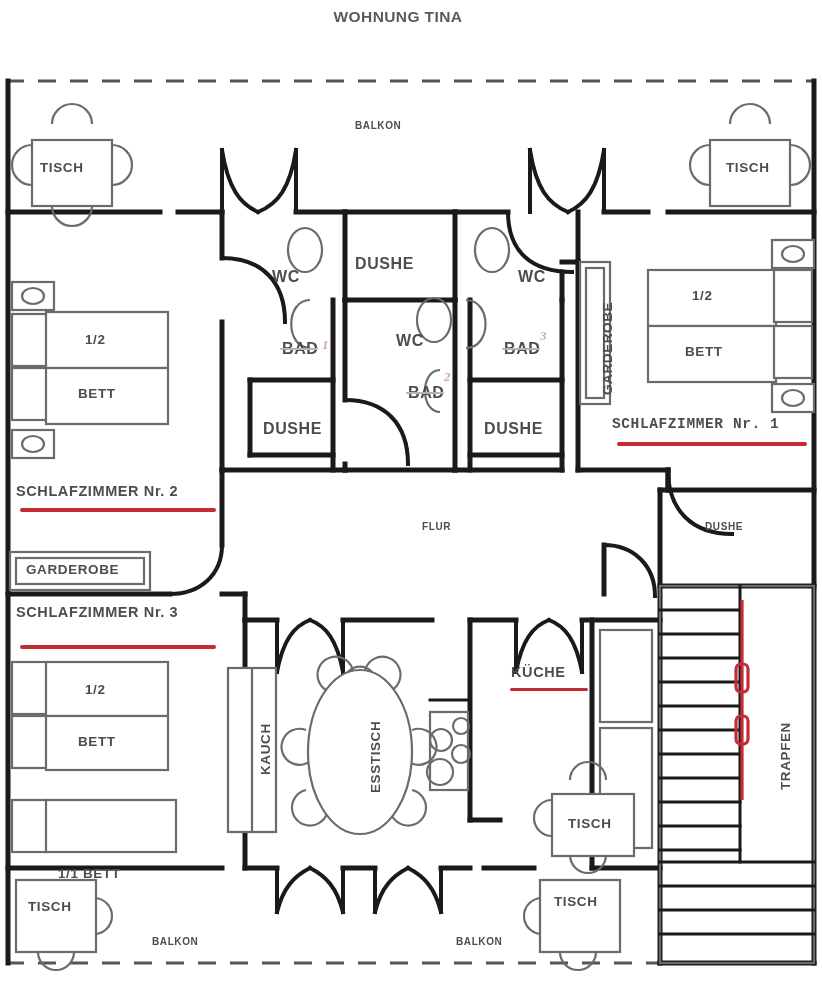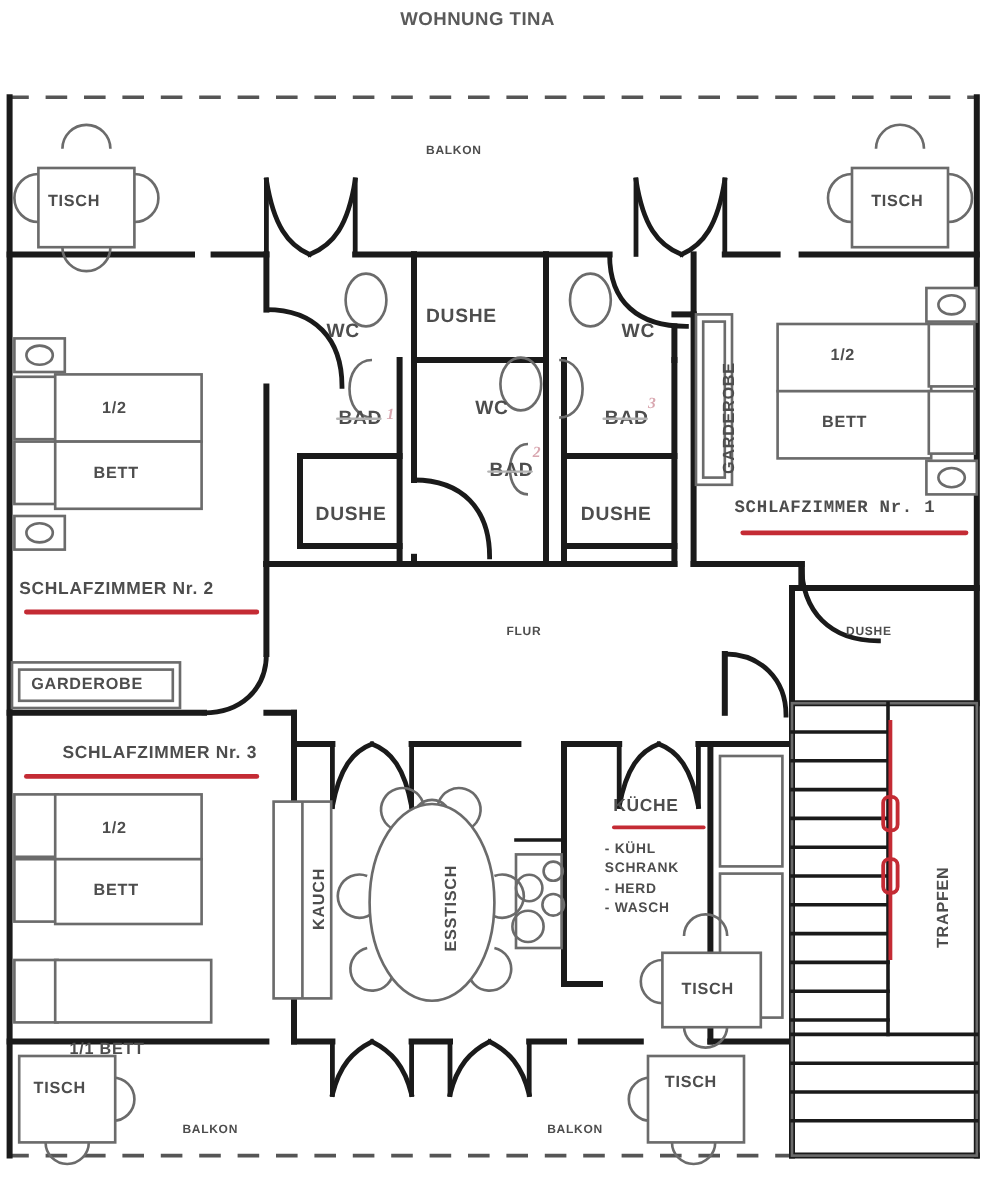--- a/index.html
+++ b/index.html
@@ -429,35 +429,29 @@
   <div class="lbl fz" style="left:58px; top:818px;margin-top:48px;">1/1 BETT</div>
 
   <div class="lbl sz" style="left:612px; top:416px;font-family:Liberation Mono, monospace;">SCHLAFZIMMER Nr. 1</div>
   <div class="redline" style="left:617px; top:442px; width:190px;"></div>
 
   <div class="lbl sz" style="left:16px; top:483px;">SCHLAFZIMMER Nr. 2</div>
   <div class="redline" style="left:20px; top:508px; width:196px;"></div>
 
   <div class="lbl fz" style="left:26px; top:562px;">GARDEROBE</div>
 
-  <div class="lbl sz" style="left:16px; top:620px;margin-left:36px;">SCHLAFZIMMER Nr. 3</div>
+  <div class="lbl sz" style="left:16px; top:604px;">SCHLAFZIMMER Nr. 3</div>
   <div class="redline" style="left:20px; top:645px; width:196px;"></div>
 
   <div class="lbl rm" style="left:394px; top:521px;margin-left:28px;">FLUR</div>
 
   <div class="lbl rm" style="left:705px; top:521px;">DUSHE</div>
 
   <div class="lbl sz" style="left:511px; top:664px;">KÜCHE</div>
   <div class="redline" style="left:510px; top:688px; width:78px; height:3px;"></div>
-  <div class="lbl xs kitchen-list" style="left:504px; top:700px;">
-    <div>- KÜHL</div>
-    <div>  SCHRANK</div>
-    <div>- HERD</div>
-    <div>- WASCH</div>
-  </div>
 
   <div class="lbl fz rot" style="left:258px; top:775px; transform:rotate(-90deg);">KAUCH</div>
 
   <div class="lbl fz rot" style="left:368px; top:793px; transform:rotate(-90deg);">ESSTISCH</div>
 
   <div class="lbl fz rot" style="left:778px; top:790px; transform:rotate(-90deg);">TRAPFEN</div>
 
   <div class="lbl rm" style="left:152px; top:936px;">BALKON</div>
   <div class="lbl rm" style="left:456px; top:936px;">BALKON</div>
 

